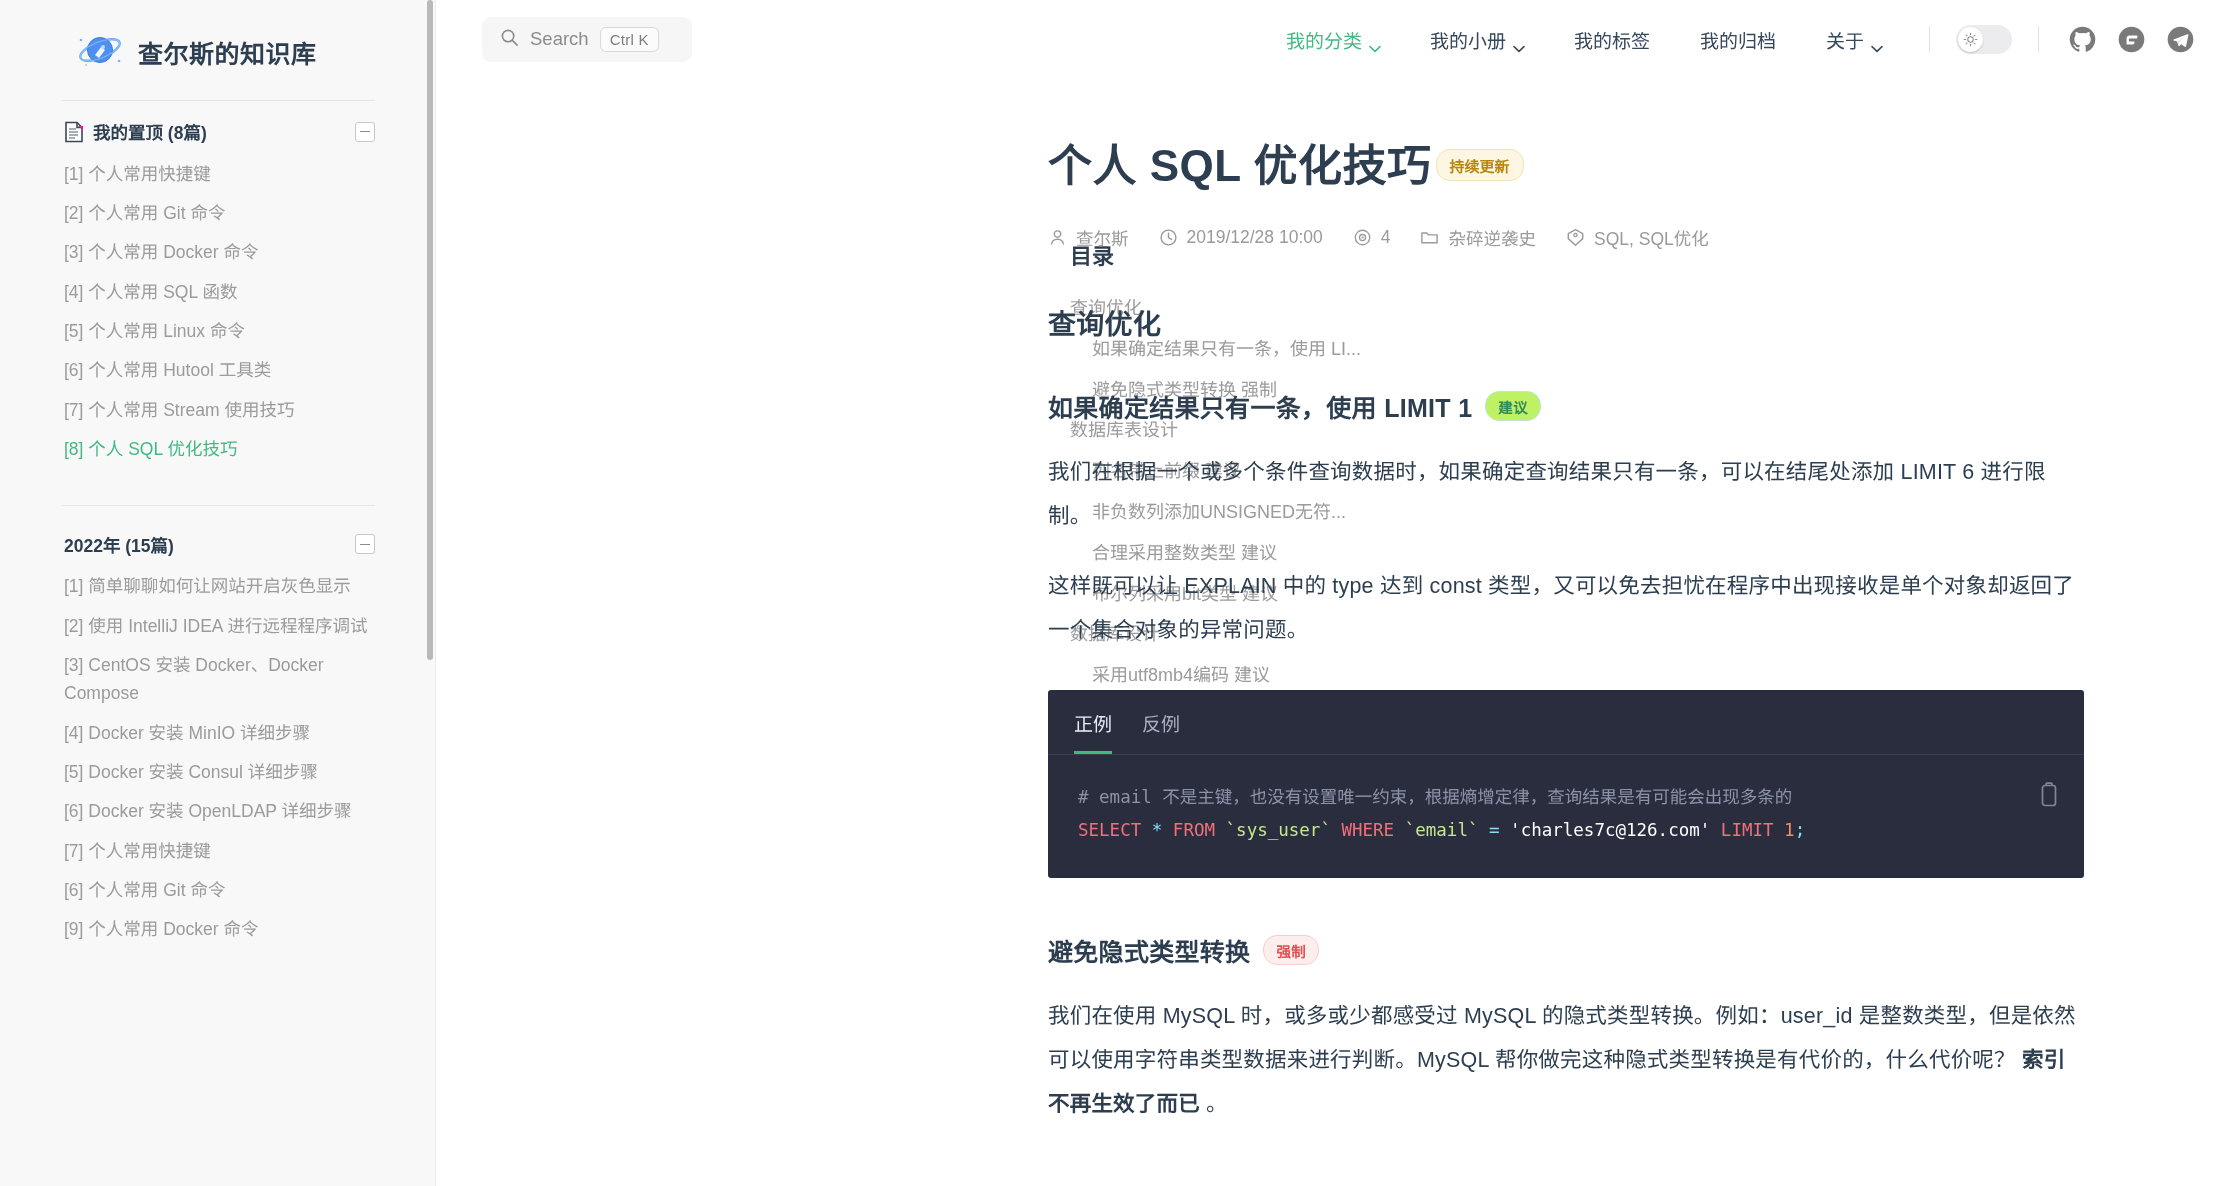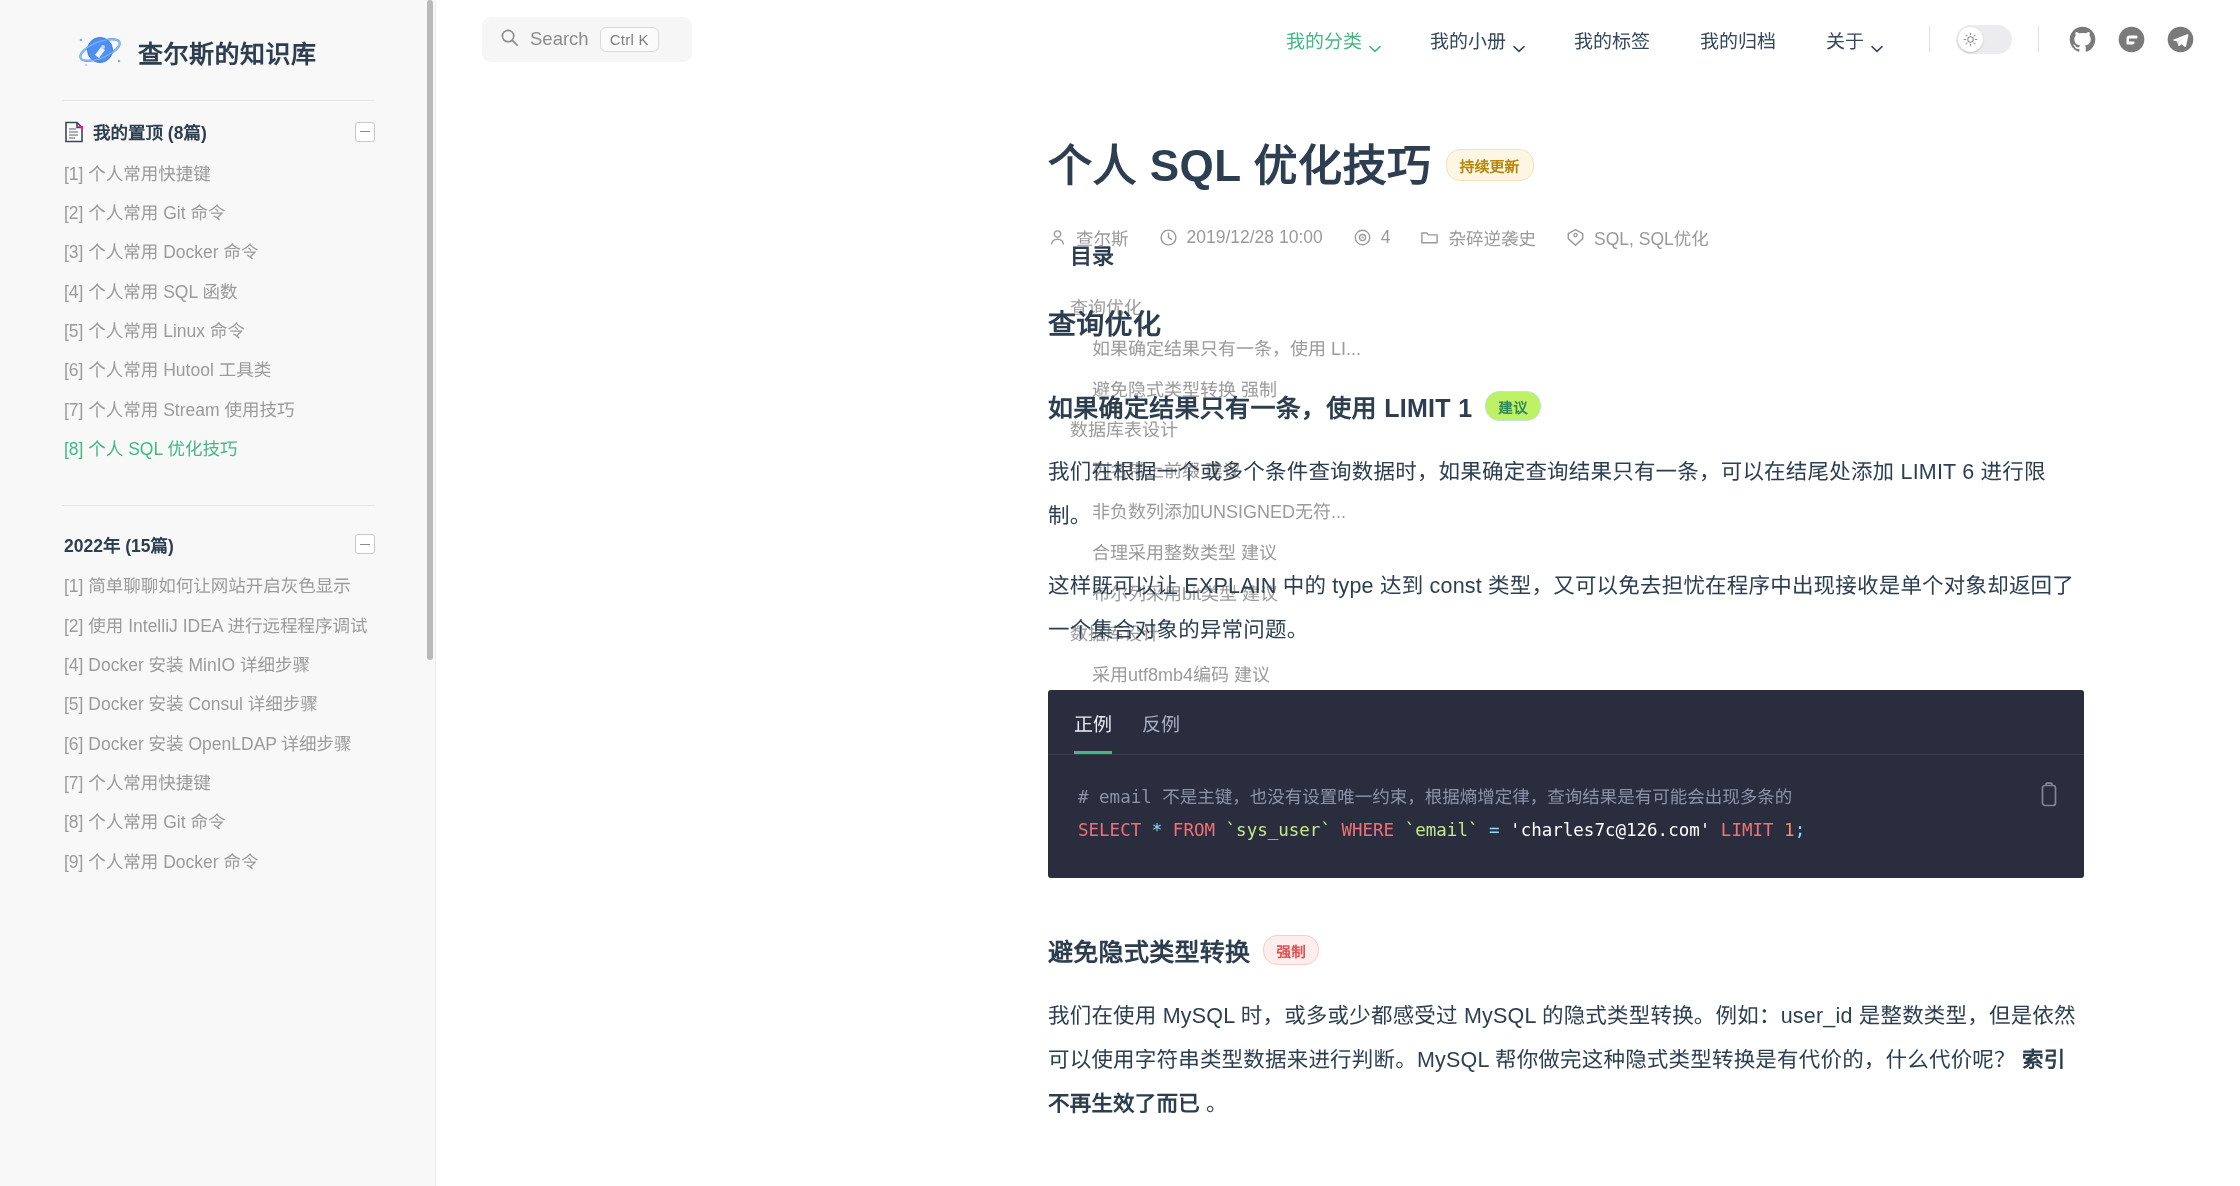--- a/index.html
+++ b/index.html
@@ -173,21 +173,21 @@
     padding: 0 0 0 0;
   }
   .article {
     width: 1210px;
     padding: 60px 0 0 612px;
     margin-left: -612px;
     position: relative;
   }
   .article-inner { width: 1036px; margin-left: 612px; }
 
-  .title-row { display: flex; align-items: flex-start; gap: 14px; text-align: center; }
+  .title-row { display: flex; align-items: flex-start; gap: 4px; text-align: center; }
   h1.post-title {
     font-size: 44px;
     font-weight: 700;
     color: #2c3e50;
     margin: 0;
     line-height: 1.25;
     letter-spacing: .5px;
   }
   .badge {
     display: inline-flex;
@@ -393,25 +393,26 @@
         <div class="group-head">
           <div class="group-head-left">
             <span class="group-title">2022年 (15篇)</span>
           </div>
           <span class="collapse-btn">
               <span class="bar"></span>
             </span>
         </div>
         <a class="side-link">[1] 简单聊聊如何让网站开启灰色显示</a>
         <a class="side-link">[2] 使用 IntelliJ IDEA 进行远程程序调试</a>
+        <a class="side-link">[3] CentOS 安装 Docker、Docker Compose</a>
         <a class="side-link">[4] Docker 安装 MinIO 详细步骤</a>
         <a class="side-link">[5] Docker 安装 Consul 详细步骤</a>
         <a class="side-link">[6] Docker 安装 OpenLDAP 详细步骤</a>
         <a class="side-link">[7] 个人常用快捷键</a>
-        <a class="side-link">[8] 个人常用 Git 命令</a>
+        <a class="side-link">[6] 个人常用 Git 命令</a>
         <a class="side-link">[9] 个人常用 Docker 命令</a>
       </div>
     </div>
     <div class="sidebar-scrollbar"></div>
   </aside>
 
   <div class="main">
 
     <header class="topbar">
       <div class="searchbox">

